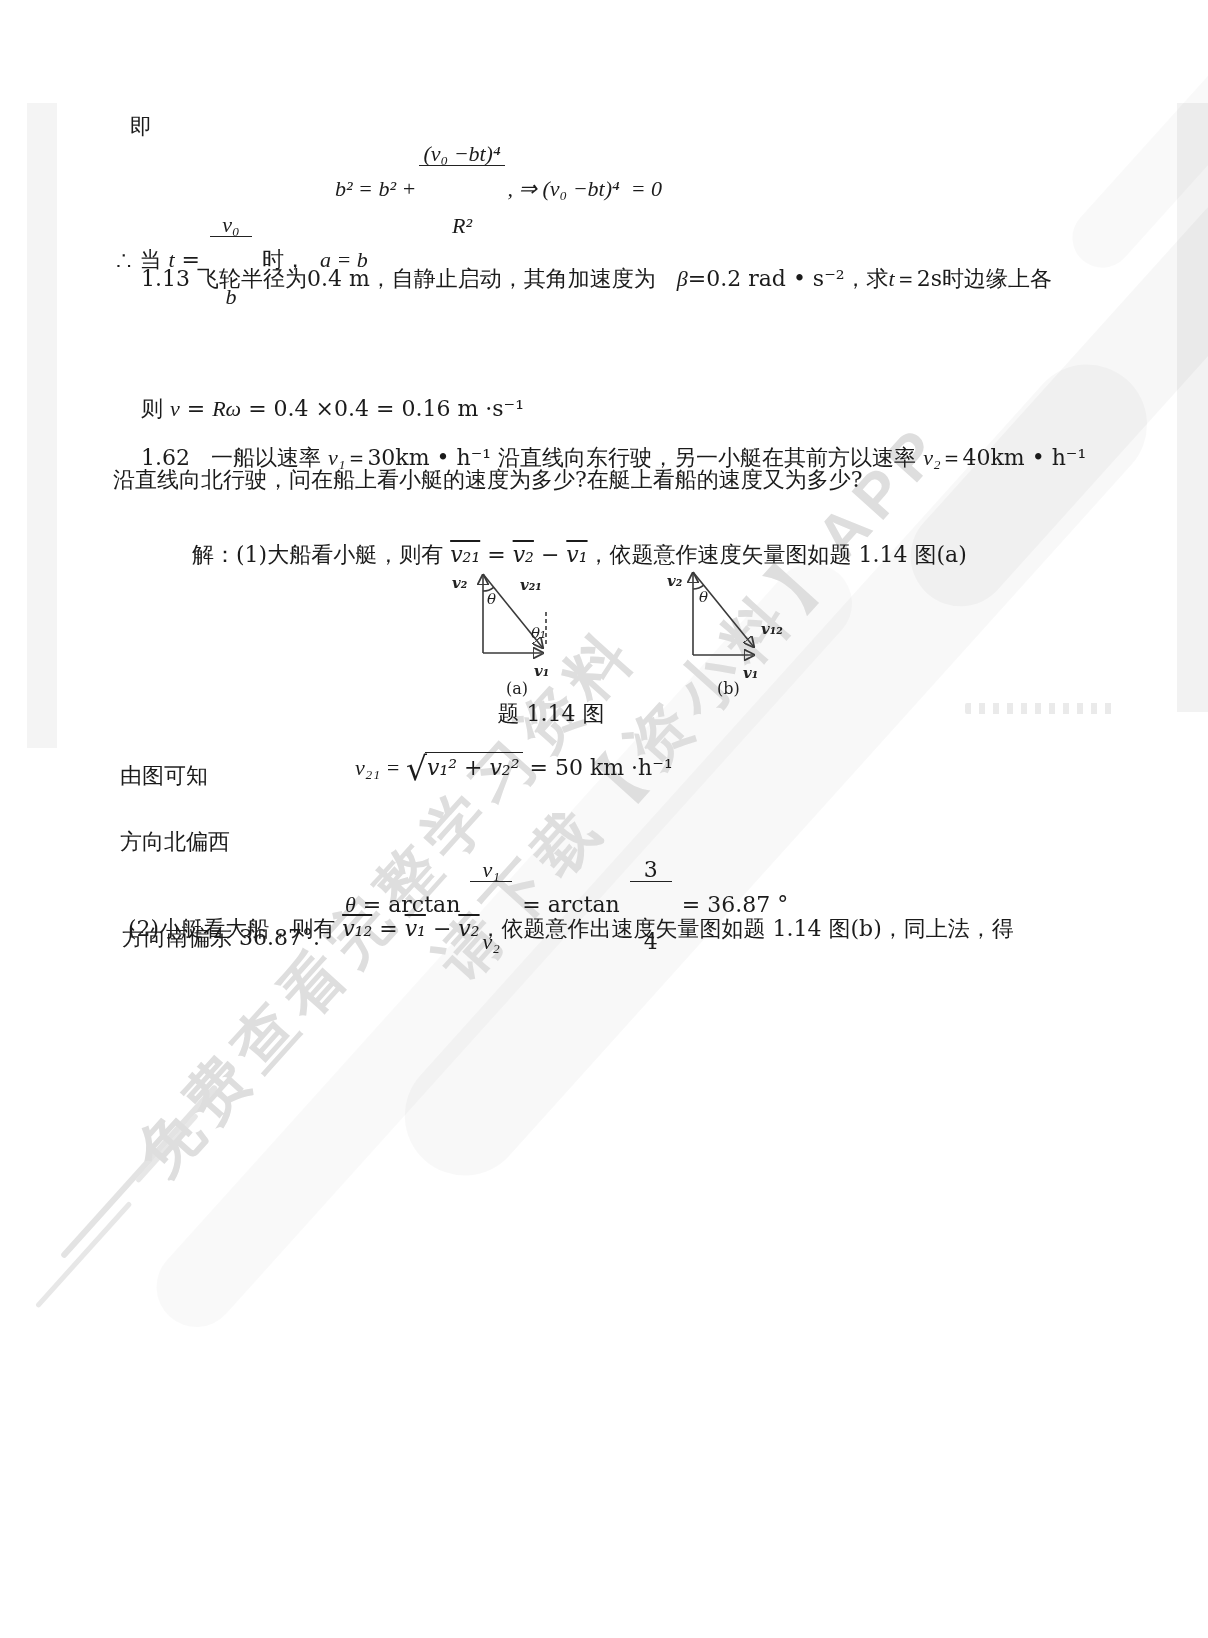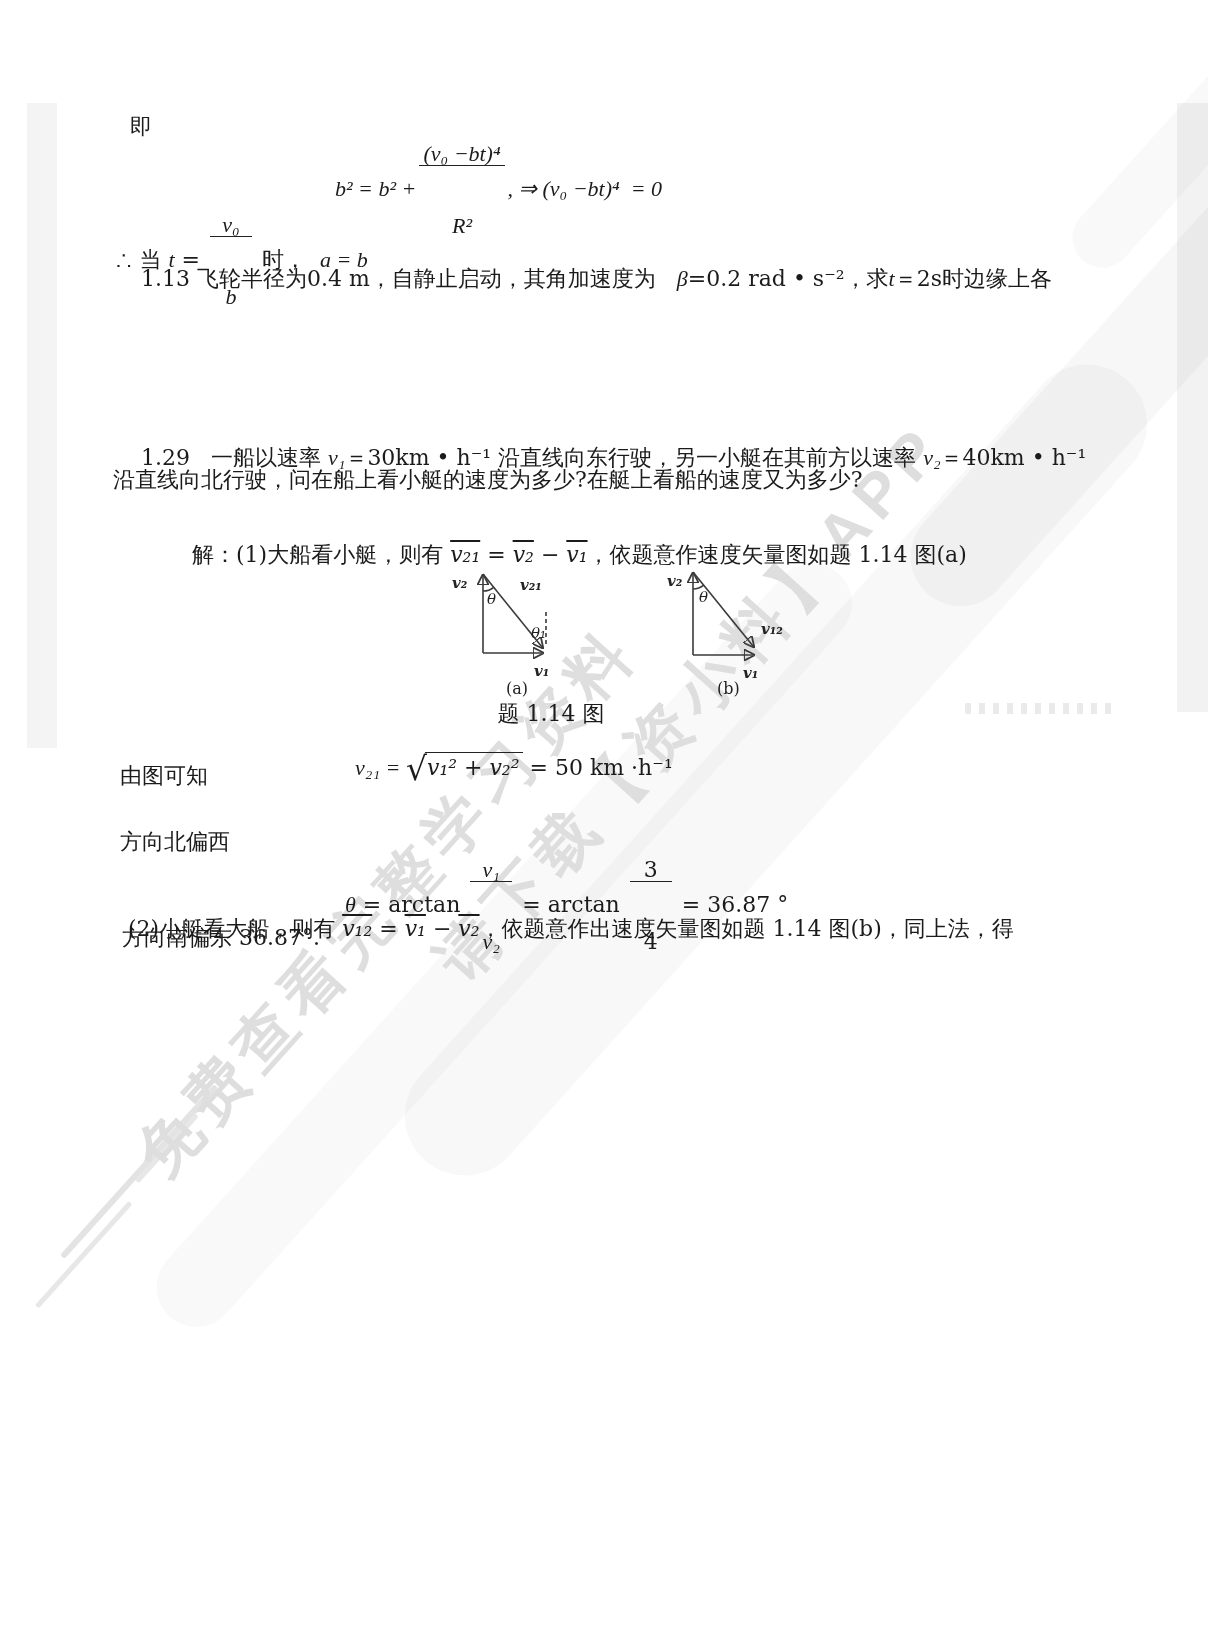--- a/index.html
+++ b/index.html
@@ -82,23 +82,26 @@
       <span class="den it">b</span>
     </span>
     <span> 时，  </span>
     <span class="it">a = b</span>
   </div>
 
   <div class="row" style="left:113px; top:236px;">
     <span>1.13 飞轮半径为0.4 m，自静止启动，其角加速度为   </span><span class="it">β</span><span>=0.2 rad • s⁻²，求</span><span class="it">t</span><span>＝2s时边缘上各</span>
   </div>
 
+  <div class="row" style="left:113px; top:366px;">
+    <span>则 </span><span class="it">v</span><span> = </span><span class="it">Rω</span><span> = 0.4 ×0.4 = 0.16 m ·s⁻¹</span>
+  </div>
 
   <div class="row" style="left:113px; top:415px;">
-    <span>1.29   一船以速率 </span><span class="it">v₁</span><span>＝30km • h⁻¹ 沿直线向东行驶，另一小艇在其前方以速率 </span><span class="it">v₂</span><span>＝40km • h⁻¹</span>
+    <span>1.62   一船以速率 </span><span class="it">v₁</span><span>＝30km • h⁻¹ 沿直线向东行驶，另一小艇在其前方以速率 </span><span class="it">v₂</span><span>＝40km • h⁻¹</span>
   </div>
   <div class="row" style="left:113px; top:466px;"><span>沿直线向北行驶，问在船上看小艇的速度为多少?在艇上看船的速度又为多少?</span></div>
 
   <div class="row" style="left:164px; top:512px;">
     <span>解：(1)大船看小艇，则有 </span><span class="vec">v₂₁</span><span> = </span><span class="vec">v₂</span><span> − </span><span class="vec">v₁</span><span>，依题意作速度矢量图如题 1.14 图(a)</span>
   </div>
 
   <svg class="fig-svg" style="left:428px; top:534px;" width="170" height="172" viewBox="0 0 170 172">
     <defs>
       <marker id="arwA" viewBox="0 0 10 10" refX="8" refY="5" markerWidth="7" markerHeight="7" orient="auto">

